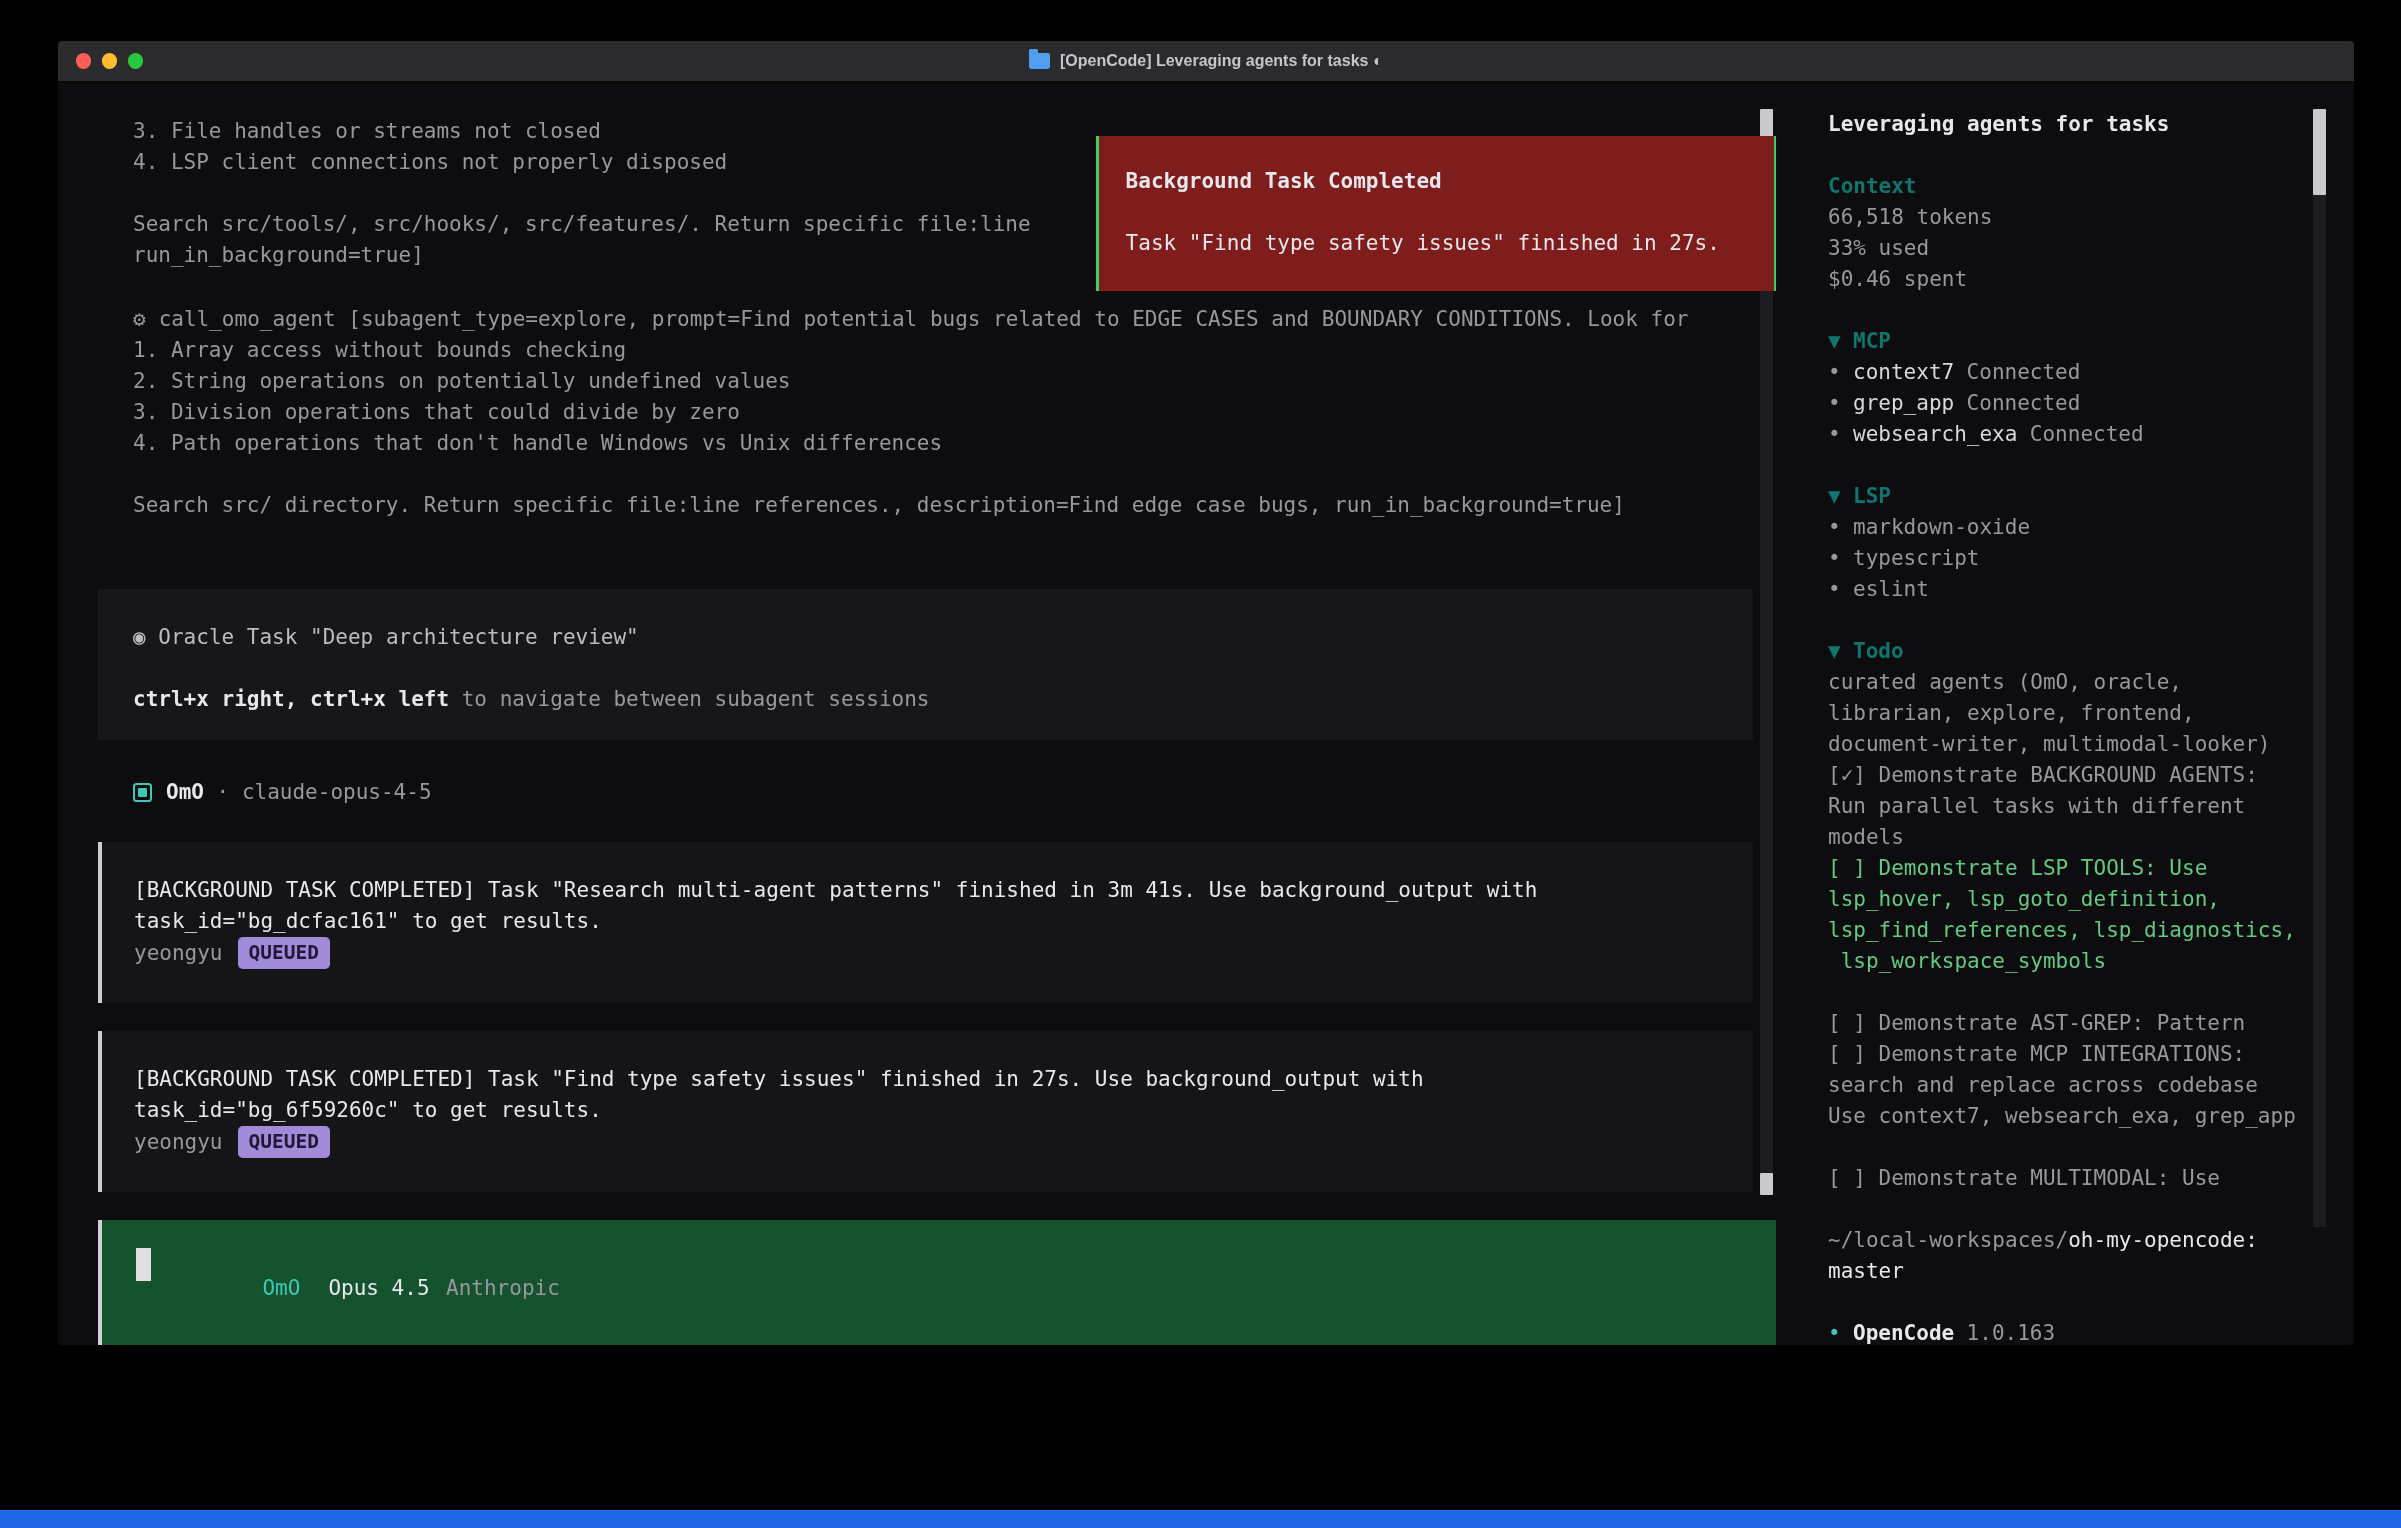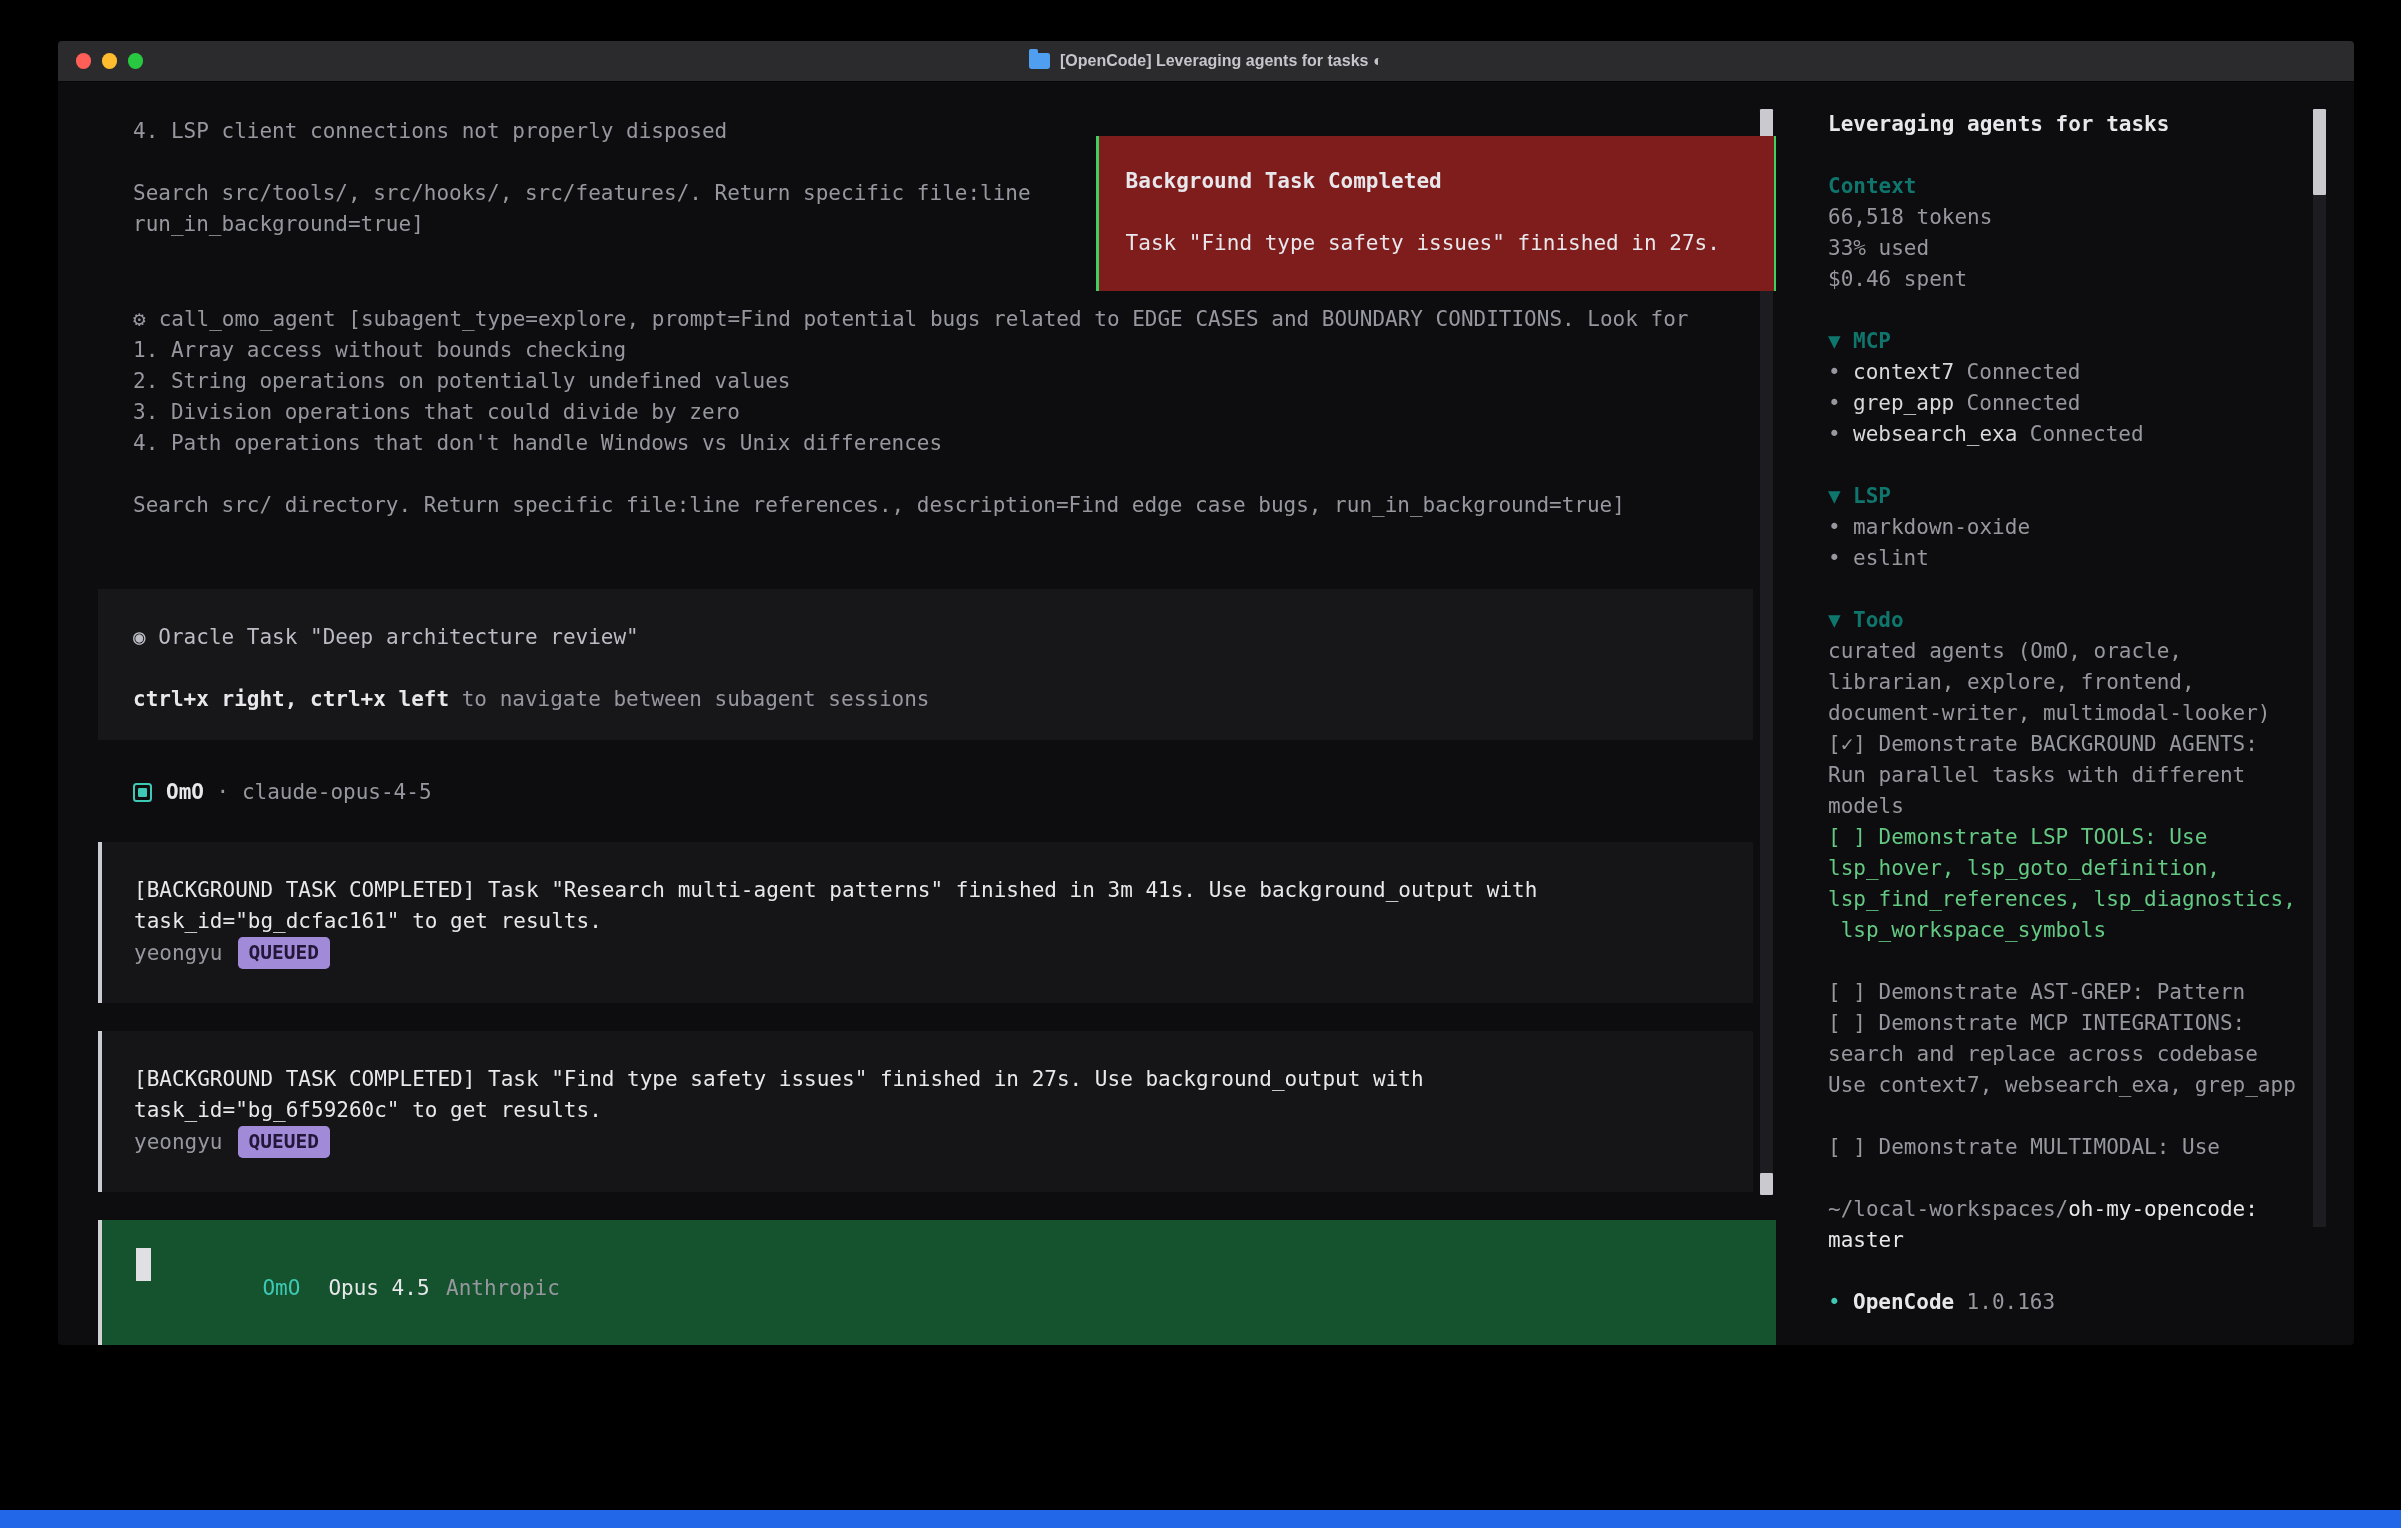--- a/index.html
+++ b/index.html
@@ -101,20 +101,21 @@
       <span class="folder"></span>
       <span>[OpenCode] Leveraging agents for tasks ◐</span>
     </div>
   </div>
 
   <div class="window-body">
 
     <div class="main">
 
       <div class="scrollback">
+        <div class="line dim">3. File handles or streams not closed</div>
         <div class="line dim">4. LSP client connections not properly disposed</div>
         <div class="line dim"></div>
         <div class="line dim">Search src/tools/, src/hooks/, src/features/. Return specific file:line</div>
         <div class="line dim">run_in_background=true]</div>
       </div>
 
       <div class="toast">
         <div class="line bright bold">Background Task Completed</div>
         <div class="line"></div>
         <div class="line bright">Task "Find type safety issues" finished in 27s.</div>
@@ -194,20 +195,21 @@
       <div class="sb-gap"></div>
 
       <div class="sb-line sb-heading"><span class="tri">▼</span><span>MCP</span></div>
       <div class="sb-line dim"><span class="bullet">•</span><span class="item-name">context7</span><span class="item-status">Connected</span></div>
       <div class="sb-line dim"><span class="bullet">•</span><span class="item-name">grep_app</span><span class="item-status">Connected</span></div>
       <div class="sb-line dim"><span class="bullet">•</span><span class="item-name">websearch_exa</span><span class="item-status">Connected</span></div>
       <div class="sb-gap"></div>
 
       <div class="sb-line sb-heading"><span class="tri">▼</span><span>LSP</span></div>
       <div class="sb-line dim"><span class="bullet">•</span><span>markdown-oxide</span></div>
+      <div class="sb-line dim"><span class="bullet">•</span><span>typescript</span></div>
       <div class="sb-line dim"><span class="bullet">•</span><span>eslint</span></div>
       <div class="sb-gap"></div>
 
       <div class="sb-line sb-heading"><span class="tri">▼</span><span>Todo</span></div>
       <div class="sb-line dim">curated agents (OmO, oracle,</div>
       <div class="sb-line dim">librarian, explore, frontend,</div>
       <div class="sb-line dim">document-writer, multimodal-looker)</div>
       <div class="sb-line dim">[✓] Demonstrate BACKGROUND AGENTS:</div>
       <div class="sb-line dim">Run parallel tasks with different</div>
       <div class="sb-line dim">models</div>

